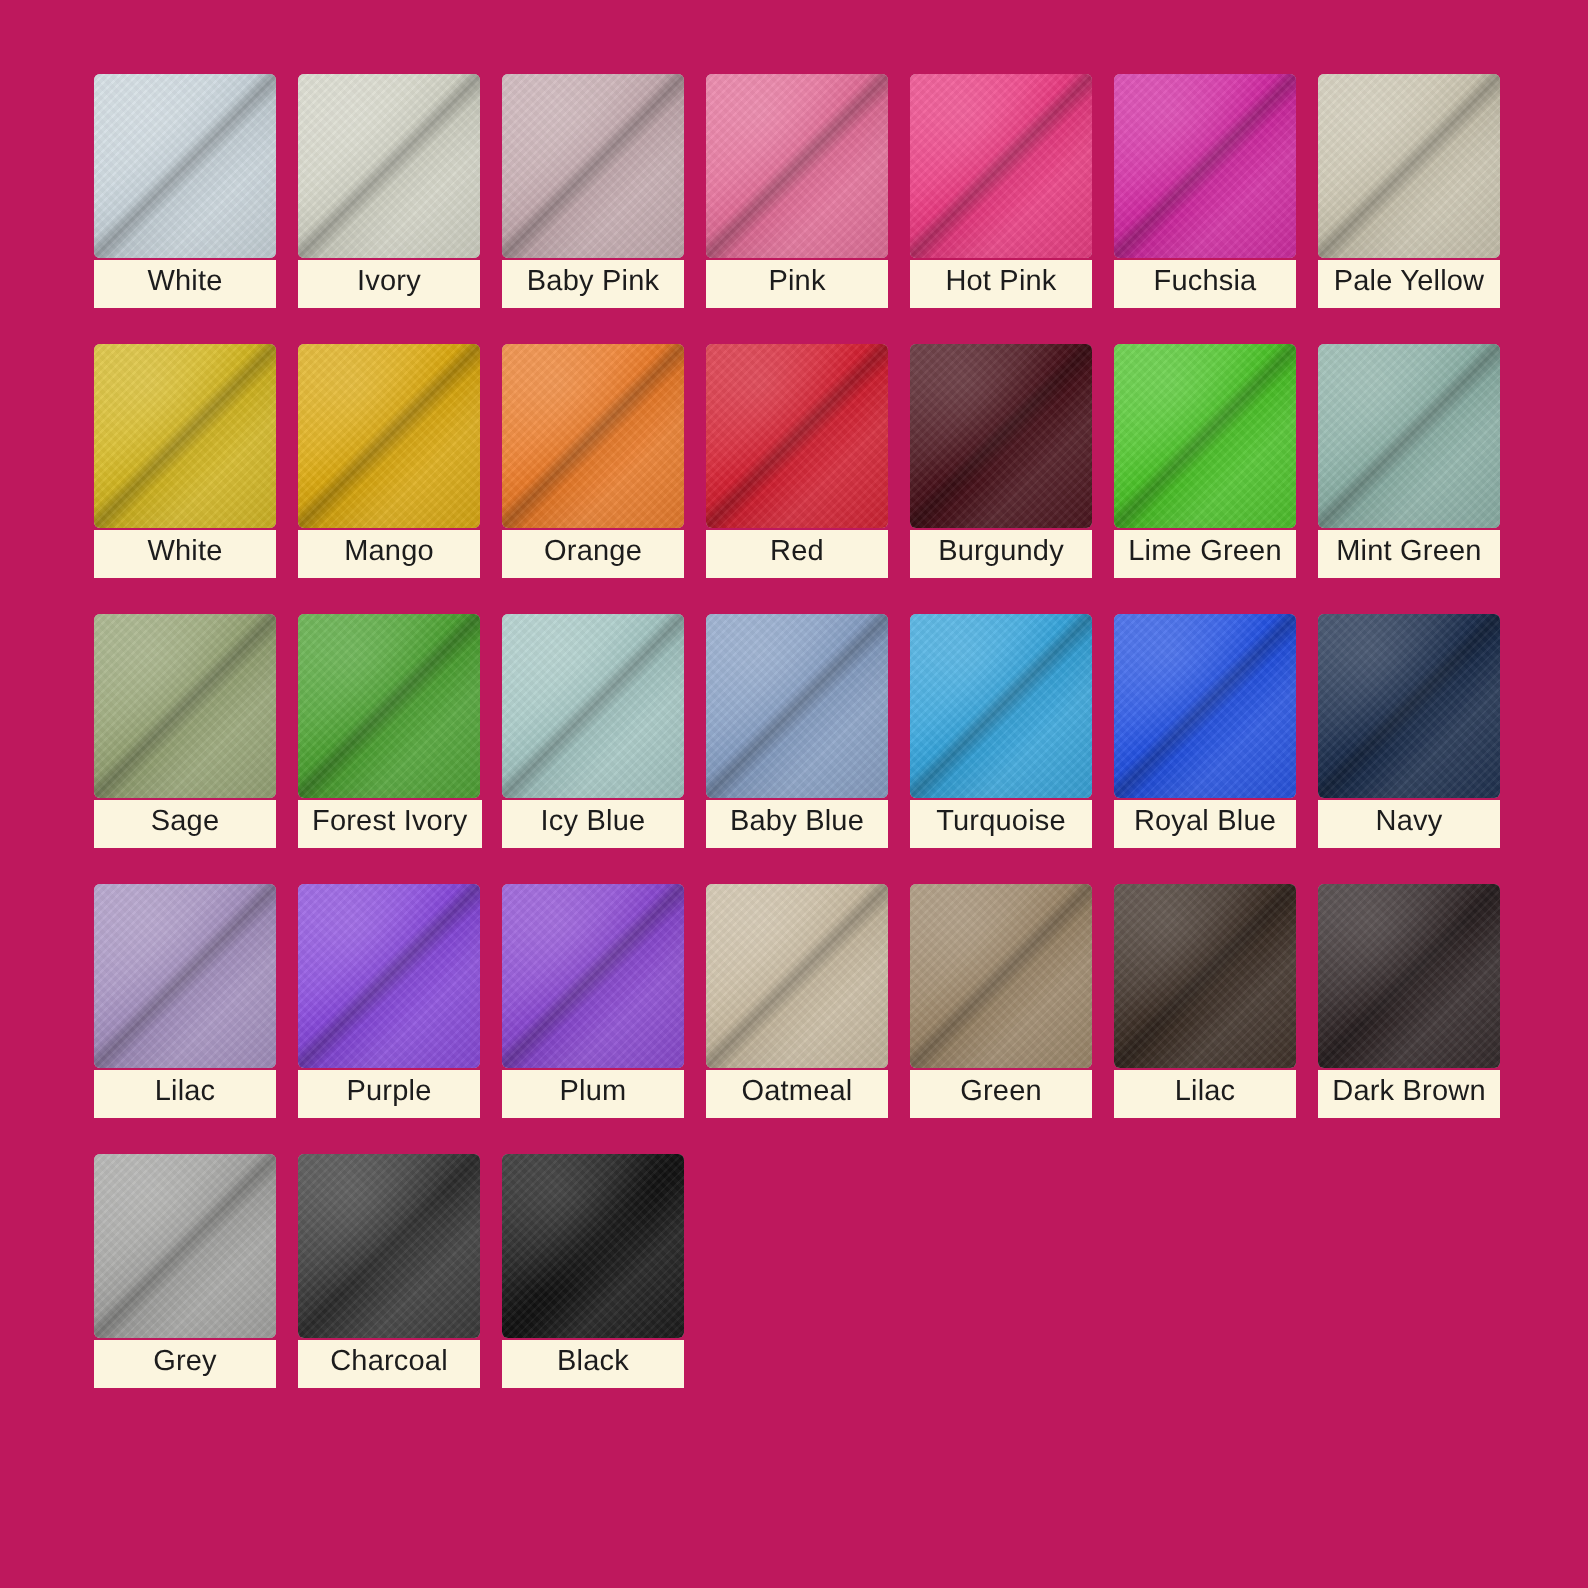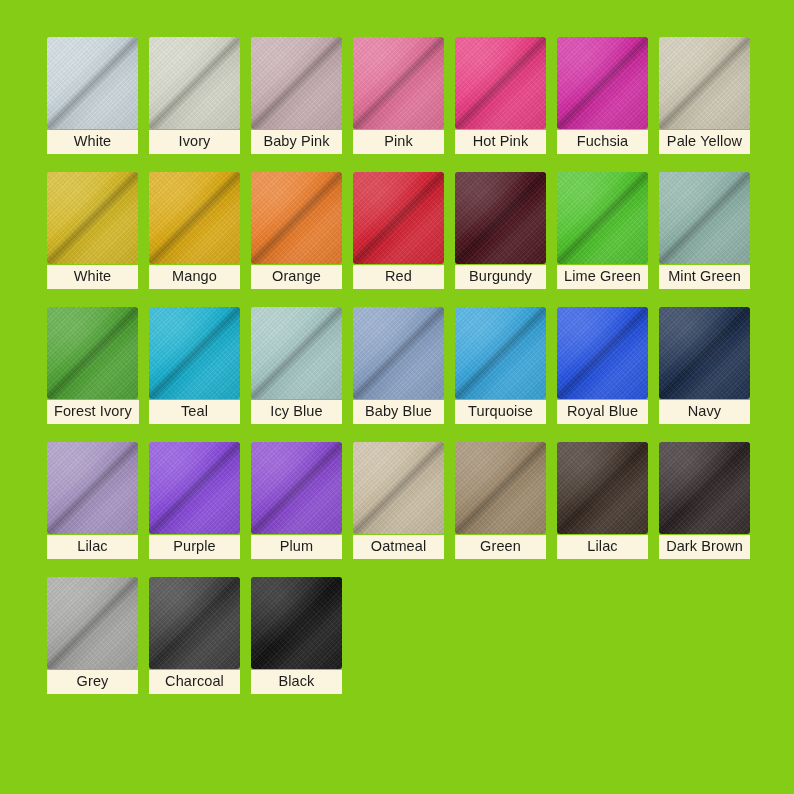--- a/index.html
+++ b/index.html
@@ -12,21 +12,21 @@
     width: 794px;
     height: 794px;
     font-family: "Liberation Sans", sans-serif;
     overflow: hidden;
   }
 
   #swatch-chart {
     position: relative;
     width: 794px;
     height: 794px;
-    background: #84cc16;
+    background: #be185d;
   }
 
   .swatch-grid {
     position: absolute;
     left: 47px;
     top: 37px;
     display: grid;
     grid-template-columns: repeat(7, 102px);
     grid-auto-rows: 135px;
   }
@@ -242,36 +242,36 @@
       <div class="swatch-cell">
         <div class="swatch-chip" style="--c: #8fb5ab;">
           <div class="fold fold-base"></div>
           <div class="fold fold-shade"></div>
           <div class="fold fold-texture"></div>
           <div class="fold fold-vignette"></div>
         </div>
         <div class="swatch-label">Mint Green</div>
       </div>
       <div class="swatch-cell">
+        <div class="swatch-chip" style="--c: #9aa878;">
+          <div class="fold fold-base"></div>
+          <div class="fold fold-shade"></div>
+          <div class="fold fold-texture"></div>
+          <div class="fold fold-vignette"></div>
+        </div>
+        <div class="swatch-label">Sage</div>
+      </div>
+      <div class="swatch-cell">
         <div class="swatch-chip" style="--c: #4fa634;">
           <div class="fold fold-base"></div>
           <div class="fold fold-shade"></div>
           <div class="fold fold-texture"></div>
           <div class="fold fold-vignette"></div>
         </div>
         <div class="swatch-label">Forest Ivory</div>
-      </div>
-      <div class="swatch-cell">
-        <div class="swatch-chip" style="--c: #17b4d4;">
-          <div class="fold fold-base"></div>
-          <div class="fold fold-shade"></div>
-          <div class="fold fold-texture"></div>
-          <div class="fold fold-vignette"></div>
-        </div>
-        <div class="swatch-label">Teal</div>
       </div>
       <div class="swatch-cell">
         <div class="swatch-chip" style="--c: #a8cbc8;">
           <div class="fold fold-base"></div>
           <div class="fold fold-shade"></div>
           <div class="fold fold-texture"></div>
           <div class="fold fold-vignette"></div>
         </div>
         <div class="swatch-label">Icy Blue</div>
       </div>

